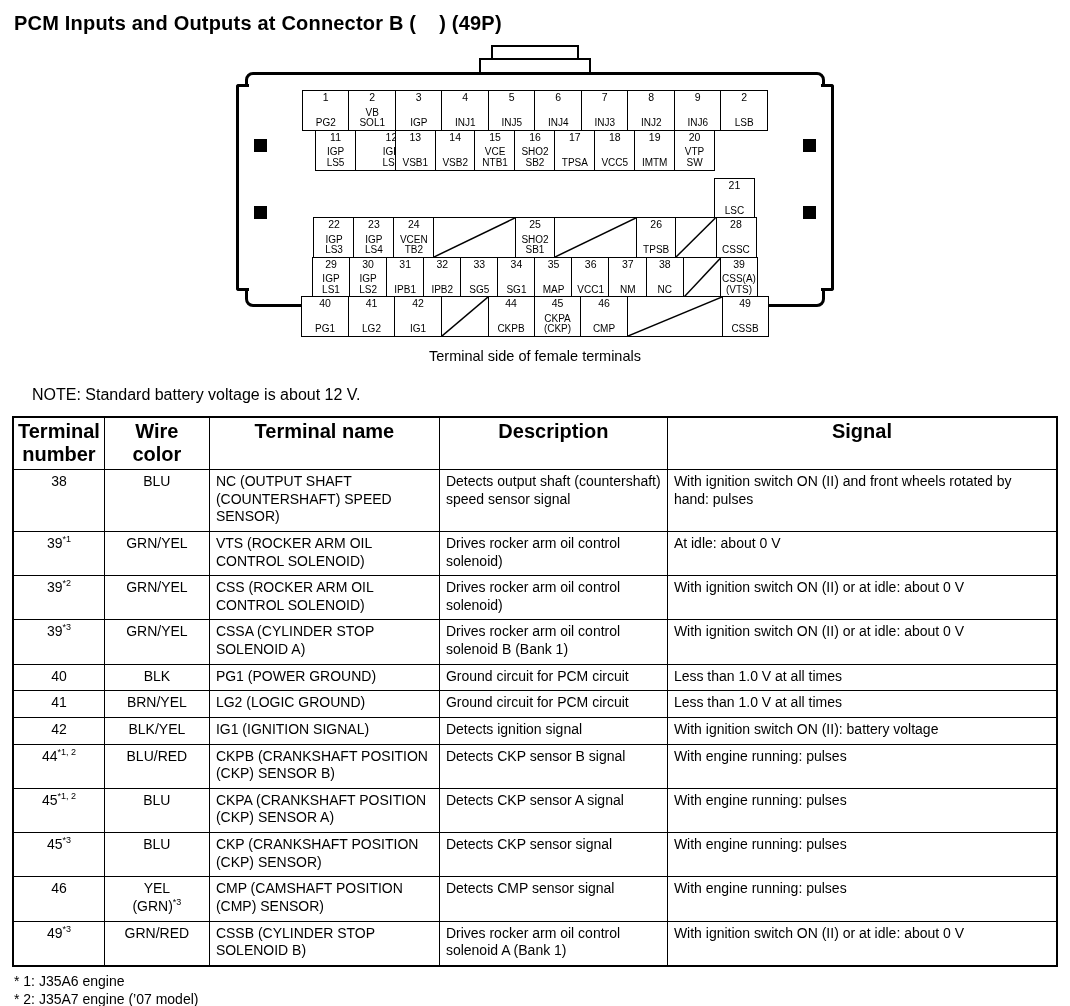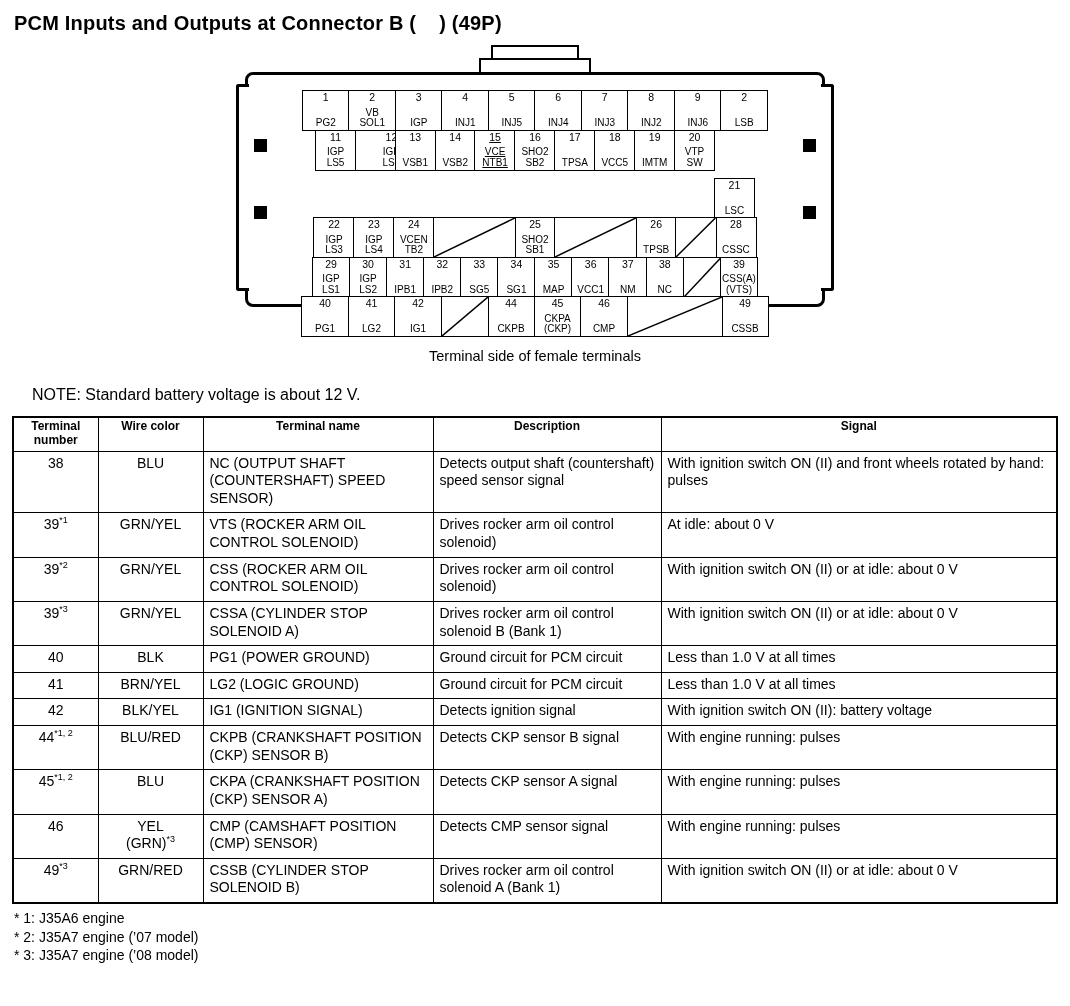--- a/index.html
+++ b/index.html
@@ -35,21 +35,21 @@
   .pin-label div { white-space: nowrap; }
   .pin-cell-blank { position: relative; padding: 0; }
   .diag { position: absolute; left: 0; top: 0; width: 100%; height: 100%; display: block; }
 
   .caption { text-align: center; font-size: 14.5px; margin: 28px 0 0 0; }
   .note { font-size: 16px; margin: 22px 0 12px 20px; }
 
   
   table.pin-table { border-collapse: collapse; width: 1046px; font-size: 14px; line-height: 1.26; border: 2px solid #000; }
   .pin-table th, .pin-table td { border: 1px solid #000; padding: 3px 6px 5px 6px; vertical-align: top; background: #fff; }
-  .pin-table thead th { font-weight: bold; text-align: center; white-space: pre-line; padding: 2px 4px 3px 4px; border-bottom: 1.5px solid #000; font-size: 12px; line-height: 1.15; }
+  .pin-table thead th { font-weight: bold; text-align: center; white-space: pre-line; padding: 2px 4px 3px 4px; border-bottom: 1.5px solid #000; font-size: 20px; line-height: 1.15; }
   td.col-term { width: 85px; text-align: center; }
   td.col-wire { width: 105px; text-align: center; }
   td.col-name { width: 230px; }
   td.col-desc { width: 228px; }
   td.col-signal { }
   th.col-term { width: 85px; } th.col-wire { width: 105px; } th.col-name { width: 230px; } th.col-desc { width: 228px; margin-left: 20px; }
   sup.fnmark { font-size: 9px; line-height: 0; vertical-align: super; }
 
   .footnotes { font-size: 14px; margin: 6px 0 0 2px; }
   .footnotes div { margin: 2.5px 0; }
@@ -155,21 +155,21 @@
               <div class="pin-label">
                 <div>VSB1</div>
               </div>
             </div>
             <div class="pin-cell" style="width: 41.4px;">
               <div class="pin-num">14</div>
               <div class="pin-label">
                 <div>VSB2</div>
               </div>
             </div>
-            <div class="pin-cell" style="width: 41.4px; text-decoration: underline;">
+            <div class="pin-cell" style="width: 41.4px;">
               <div class="pin-num">15</div>
               <div class="pin-label">
                 <div>VCE</div>
                 <div>NTB1</div>
               </div>
             </div>
             <div class="pin-cell" style="width: 41.4px;">
               <div class="pin-num">16</div>
               <div class="pin-label">
                 <div>SHO2</div>
@@ -492,20 +492,29 @@
         <tr>
           <td class="col-term">45<sup class="fnmark">*1, 2</sup></td>
           <td class="col-wire">
             <div>BLU</div>
           </td>
           <td class="col-name">CKPA (CRANKSHAFT POSITION (CKP) SENSOR A)</td>
           <td class="col-desc">Detects CKP sensor A signal</td>
           <td class="col-signal">With engine running: pulses</td>
         </tr>
         <tr>
+          <td class="col-term">45<sup class="fnmark">*3</sup></td>
+          <td class="col-wire">
+            <div>BLU</div>
+          </td>
+          <td class="col-name">CKP (CRANKSHAFT POSITION (CKP) SENSOR)</td>
+          <td class="col-desc">Detects CKP sensor signal</td>
+          <td class="col-signal">With engine running: pulses</td>
+        </tr>
+        <tr>
           <td class="col-term">46</td>
           <td class="col-wire">
             <div>YEL</div>
             <div>(GRN)<sup class="fnmark">*3</sup></div>
           </td>
           <td class="col-name">CMP (CAMSHAFT POSITION (CMP) SENSOR)</td>
           <td class="col-desc">Detects CMP sensor signal</td>
           <td class="col-signal">With engine running: pulses</td>
         </tr>
         <tr>

